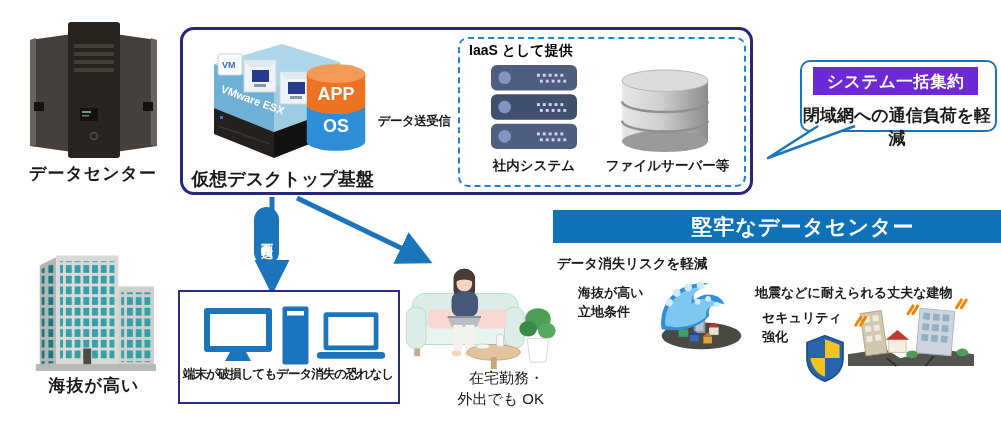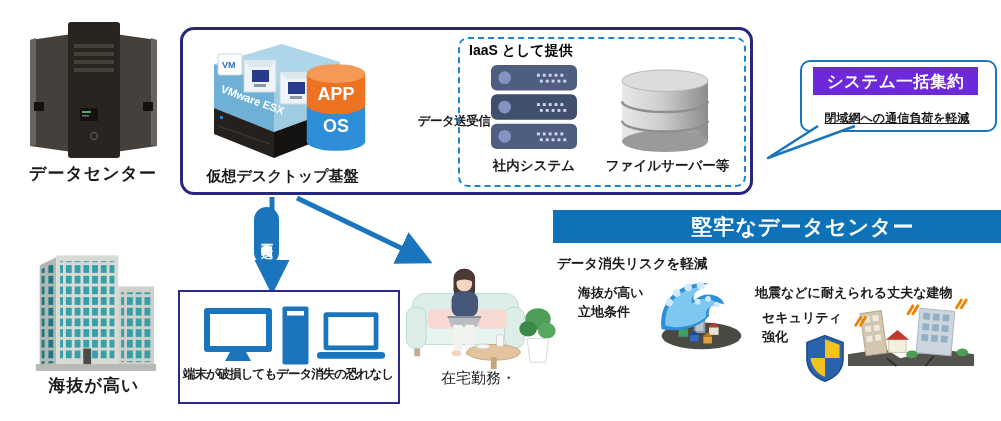--- a/index.html
+++ b/index.html
@@ -7,46 +7,46 @@
     position:relative;width:1001px;height:421px;background:#fff;overflow:hidden;
     font-family:"Liberation Sans","DejaVu Sans",sans-serif;color:#1a1a1a;
   }
   .abs{position:absolute;}
   .overlay{position:absolute;left:0;top:0;z-index:1;}
   .z2{z-index:2;}
   .z3{z-index:3;}
 
   
   .main-box{left:180px;top:27px;width:567px;height:162px;border:3px solid #26267e;border-radius:14px;background:#fff;}
-  .vdi-label{left:190px;top:167px;width:185px;text-align:center;font-size:15px;font-weight:bold;}
-  .transfer-label{left:366px;top:113px;width:96px;text-align:center;font-size:12.5px;font-weight:bold;letter-spacing:-0.5px;margin-left:40px;}
+  .vdi-label{left:190px;top:167px;width:185px;text-align:center;font-size:18px;font-weight:bold;}
+  .transfer-label{left:366px;top:113px;width:96px;text-align:center;font-size:12.5px;font-weight:bold;letter-spacing:-0.5px;}
 
   
   .iaas-box{left:458px;top:37px;width:284px;height:146px;border:2px dashed #1b85d0;border-radius:10px;}
   .iaas-title{left:469px;top:42px;font-size:14px;font-weight:bold;color:#000000;}
   .iaas-label{position:absolute;text-align:center;font-size:13.5px;font-weight:bold;}
 
   
   .callout{left:800px;top:60px;width:193px;height:68px;border:2.5px solid #1b75bc;border-radius:10px;background:#fff;}
   .callout-banner{left:813px;top:67px;width:165px;height:28px;background:#6d28d9;color:#fff;
     font-size:16.5px;font-weight:bold;text-align:center;line-height:28px;letter-spacing:0.5px;}
-  .callout-sub{left:801px;top:110px;width:192px;text-align:center;font-size:12px;font-weight:bold;text-decoration:underline;}
+  .callout-sub{left:801px;top:104px;width:192px;text-align:center;font-size:17px;font-weight:bold;}
 
   
   .pill{left:254px;top:207px;width:25px;height:58px;background:#1b75bc;border-radius:13px;color:#fff;
     font-size:12px;font-weight:bold;display:flex;align-items:center;justify-content:center;
     writing-mode:vertical-rl;text-orientation:upright;letter-spacing:1px;}
 
   
   .devices-box{left:178px;top:290px;width:218px;height:110px;border:2.5px solid #2a2a8c;background:#fff;}
   .devices-caption{left:182px;top:366px;width:212px;text-align:center;font-size:12.5px;font-weight:bold;letter-spacing:-1px;}
 
   
   .big-label{text-align:center;font-size:17px;font-weight:bold;letter-spacing:1px;}
-  .home-caption{left:398px;top:367px;width:146px;text-align:left;font-size:15px;line-height:21px;padding-left:43px;}
+  .home-caption{left:398px;top:367px;width:146px;text-align:right;font-size:15px;line-height:21px;}
 
   
   .robust-banner{left:553px;top:210px;width:500px;height:33px;background:#0d72b8;color:#fff;
     font-size:21px;font-weight:bold;text-align:center;line-height:33px;letter-spacing:1px;}
   .robust-sub{left:557px;top:255px;font-size:13.5px;font-weight:bold;}
   .feature{font-size:13px;font-weight:bold;line-height:19px;}
 </style>
 </head>
 <body>
 
@@ -244,20 +244,21 @@
     <ellipse cx="128" cy="68" rx="9" ry="8" fill="#3b8a4a"></ellipse>
     <ellipse cx="147" cy="70" rx="9" ry="8" fill="#57a860"></ellipse>
     <polygon points="127,78 149,78 146,102 130,102" fill="#fff" stroke="#d8d8d4"></polygon>
     <ellipse cx="93" cy="92" rx="27" ry="8" fill="#e3c49e" stroke="#c9a478"></ellipse>
     <rect x="90" y="97" width="6" height="12" fill="#c9a478"></rect>
     <rect x="96" y="74" width="7" height="12" rx="2" fill="#f7f7f5" stroke="#cfcfca"></rect>
     <ellipse cx="82" cy="86" rx="7" ry="2.5" fill="#f7f7f5" stroke="#cfcfca"></ellipse>
   </svg>
   <div class="abs z2 home-caption">
     <div>在宅勤務・</div>
+    <div>外出でも OK</div>
   </div>
 
   <svg class="abs z2" style="left:30px;top:232px" width="130" height="140" viewBox="0 0 134 144">
     <defs>
       <pattern id="win" width="9" height="11" patternUnits="userSpaceOnUse">
         <rect x="1" y="1" width="6" height="8" fill="#35a0a8"></rect>
       </pattern>
       <pattern id="win2" width="9" height="11" patternUnits="userSpaceOnUse">
         <rect x="1" y="1" width="5" height="8" fill="#1f7880"></rect>
       </pattern>

